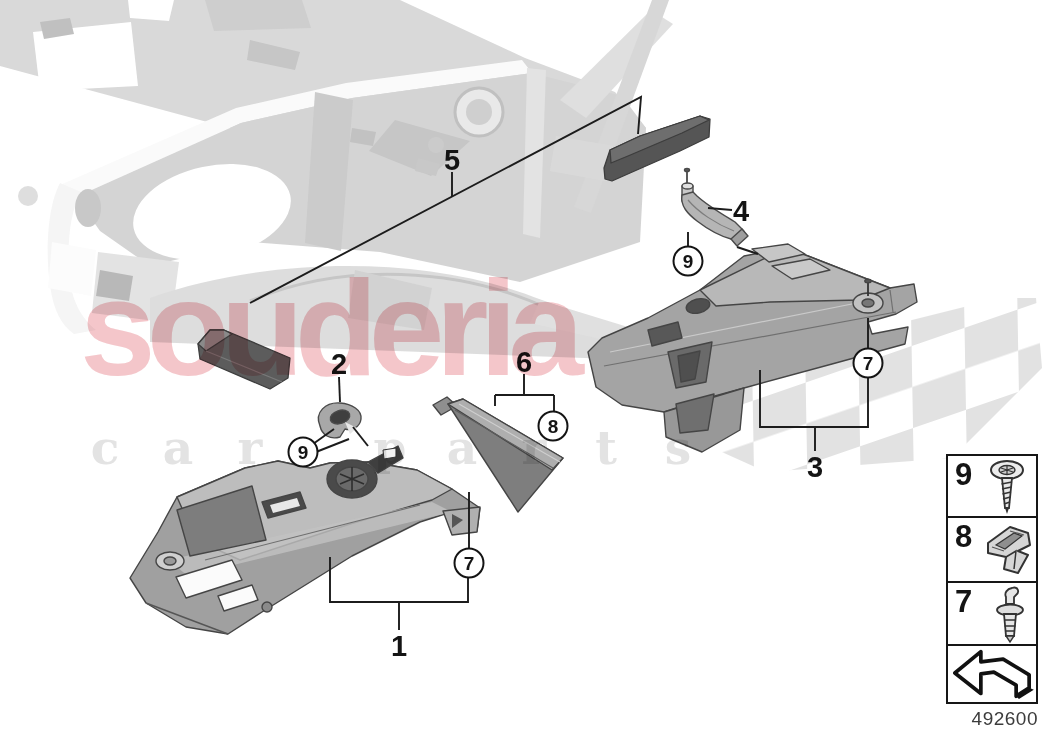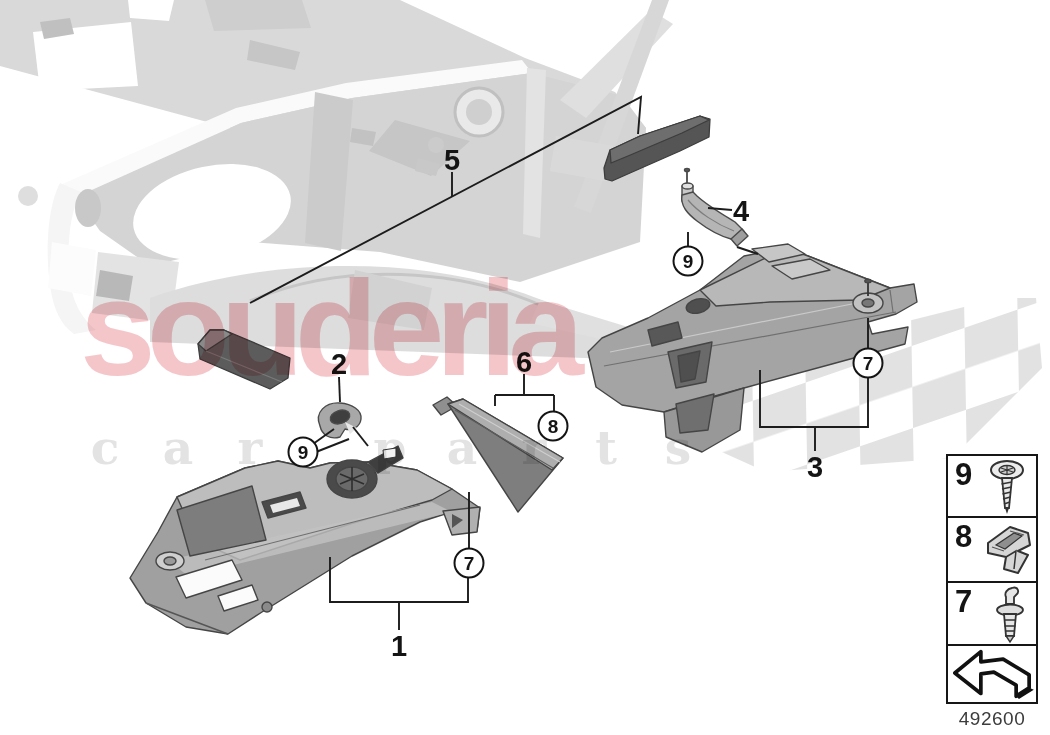--- a/index.html
+++ b/index.html
@@ -23,21 +23,21 @@
   
   .legend{position:absolute;left:946px;top:454px;width:92px;height:250px;
           border:2.5px solid #161616;background:#fff;z-index:40;box-sizing:border-box;}
   .legend-cell{position:relative;border-bottom:2.5px solid #161616;box-sizing:border-box;}
   .legend-cell.c1{height:62px;}
   .legend-cell.c2{height:65px;}
   .legend-cell.c3{height:63px;}
   .legend-cell.c4{height:55px;border-bottom:none;}
   .legend-num{position:absolute;left:7px;top:1px;font-weight:bold;font-size:31px;color:#141414;}
   .legend-cell svg{position:absolute;}
-  .drawing-number{position:absolute;left:946px;top:708px;width:92px;text-align:center;
+  .drawing-number{position:absolute;left:946px;top:708px;width:92px;text-align:right;
                   font-size:19px;letter-spacing:0.5px;color:#3c3c3c;z-index:40;}
 </style>
 </head>
 <body>
 
 <div class="stage">
 
 <svg width="1050" height="735" viewBox="0 0 1050 735">
   <defs>
     <pattern id="chk" width="112" height="78" patternUnits="userSpaceOnUse" patternTransform="rotate(-19) skewX(-18)">

